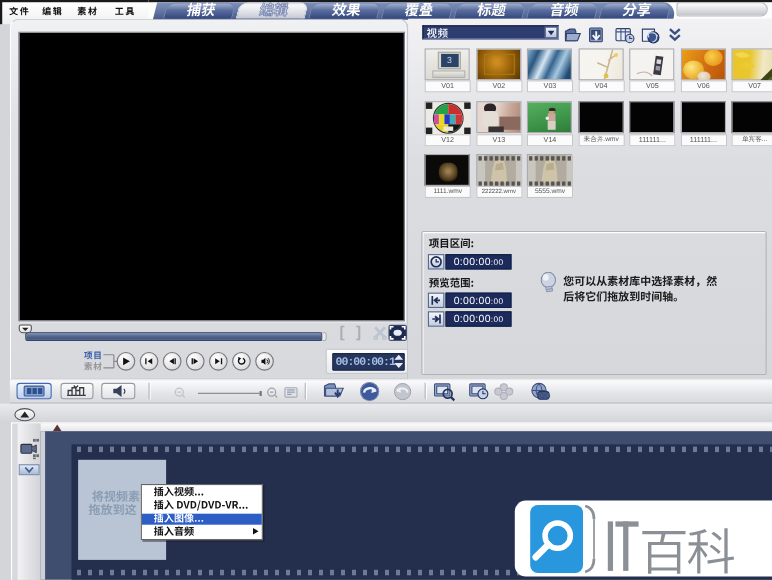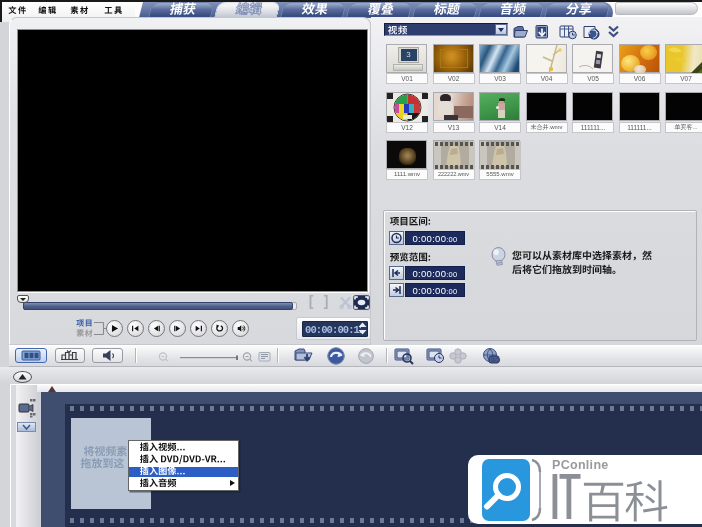--- a/index.html
+++ b/index.html
@@ -441,21 +441,20 @@
 <div class="abs" style="left:468px;top:455px;width:234px;height:69px;background:#fff;border-radius:10px 0 0 10px"></div>
 <div class="abs" style="left:482px;top:459px;width:48px;height:62px;background:#2997dd;border-radius:7px"></div>
 <svg class="abs" style="left:482px;top:459px" width="48" height="62" viewBox="0 0 48 62">
 <circle cx="25" cy="28" r="11.5" fill="none" stroke="#fff" stroke-width="5"></circle>
 <path d="M16.5 36 L5 47.5" stroke="#fff" stroke-width="6" stroke-linecap="round"></path>
     </svg>
 <svg class="abs" style="left:530px;top:458px" width="16" height="64" viewBox="0 0 16 64">
 <path d="M2 2 Q10 4 10 14 M2 62 Q10 60 10 50" stroke="#8b9096" stroke-width="2.5" fill="none"></path>
 <path d="M10 14 V50" stroke="#8b9096" stroke-width="1.5" fill="none"></path>
     </svg>
-<div class="abs" style="left:552px;top:458px;width:100px;height:16px;color:#9a9a9e;font-size:12.5px;font-weight:bold;letter-spacing:0.3px">PConline</div>
 <svg class="abs" style="left:552px;top:473px" width="30" height="47" viewBox="0 0 30 47">
       <g fill="#8b9096">
         <rect x="0.5" y="1" width="4.8" height="45"></rect>
         <rect x="7.5" y="1" width="21" height="4.8"></rect>
         <rect x="14.5" y="1" width="4.8" height="45"></rect>
       </g>
     </svg>
 <svg style="position:absolute;left:579px;top:470px" width="95" height="55" viewBox="0 0 95 55">
       <path transform="translate(2,48)" d="M8.1 -25.3V3.6H11.2V0.6H34.4V3.6H37.5V-25.3H22.1C22.7 -27.4 23.4 -30.0 23.9 -32.3H42.2V-35.2H2.9V-32.3H20.4C20.1 -30.0 19.5 -27.4 19.0 -25.3ZM11.2 -11.1H34.4V-2.2H11.2ZM11.2 -13.8V-22.5H34.4V-13.8Z M65.8 -32.8C68.5 -31.0 71.7 -28.3 73.1 -26.4L75.2 -28.4C73.6 -30.3 70.5 -32.9 67.7 -34.5ZM64.0 -21.1C66.9 -19.2 70.4 -16.4 72.1 -14.4L74.1 -16.5C72.4 -18.4 68.8 -21.1 65.9 -22.8ZM59.8 -37.1C56.5 -35.5 50.5 -34.2 45.5 -33.4C45.8 -32.8 46.2 -31.8 46.3 -31.1C48.4 -31.4 50.6 -31.7 52.8 -32.2V-25.0H45.0V-22.2H52.4C50.5 -16.9 47.3 -10.8 44.4 -7.6C44.9 -6.9 45.6 -5.7 45.9 -4.9C48.4 -7.7 50.9 -12.4 52.8 -17.2V3.4H55.7V-18.0C57.4 -15.7 59.4 -12.5 60.2 -10.9L62.1 -13.3C61.1 -14.6 57.1 -19.8 55.7 -21.3V-22.2H62.5V-25.0H55.7V-32.8C57.9 -33.3 60.0 -34.0 61.7 -34.6ZM62.0 -8.4 62.5 -5.5 77.5 -8.0V3.4H80.5V-8.5L86.4 -9.4L85.9 -12.2L80.5 -11.3V-37.8H77.5V-10.8Z" fill="#8b9096"></path>
     </svg>

